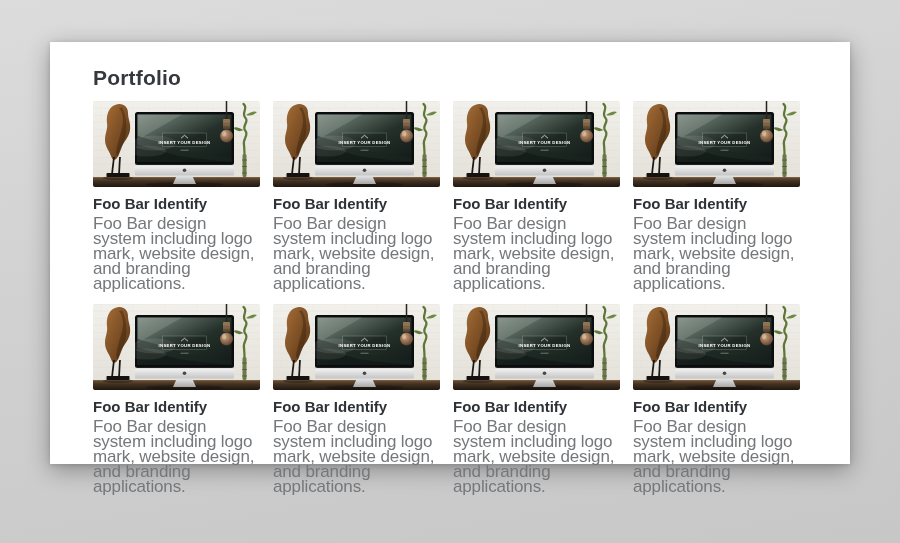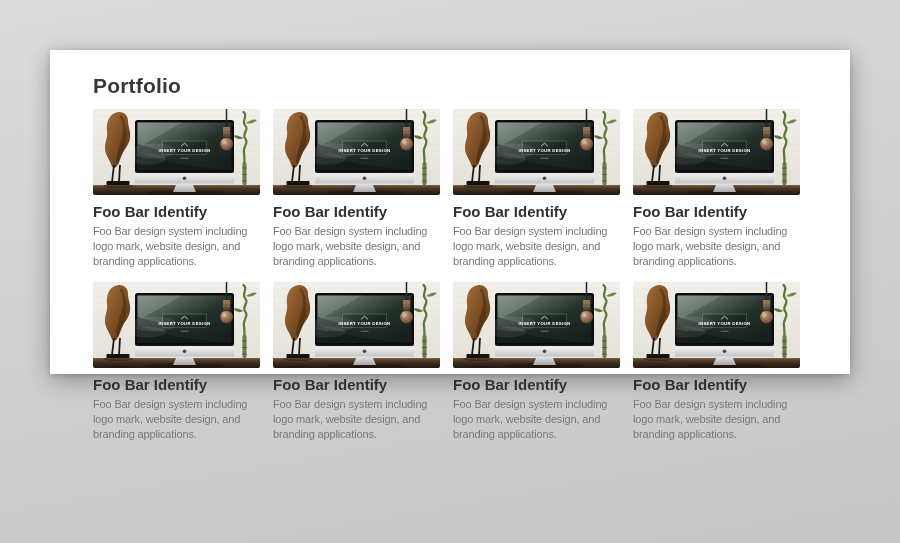--- a/index.html
+++ b/index.html
@@ -3,21 +3,21 @@
 <meta charset="utf-8">
 <style>
   * { margin:0; padding:0; box-sizing:border-box; }
   html,body { width:900px; height:543px; }
   body { font-family:"Liberation Sans", sans-serif; overflow:hidden; }
   .stage {
     position:relative; width:900px; height:543px;
     background:linear-gradient(170deg,#dcdcdc 0%, #d2d2d2 40%, #c7c7c7 100%);
   }
   .sheet {
-    position:absolute; left:50px; top:50px; width:800px; height:324px;
+    position:absolute; left:50px; top:42px; width:800px; height:422px;
     background:#ffffff;
     box-shadow:0 6px 22px rgba(0,0,0,.32), 0 1px 5px rgba(0,0,0,.15);
     padding:24px 39px 0 43px;
   }
   h1.page-title {
     font-size:21px; line-height:24px; font-weight:bold;
     color:#35393d; letter-spacing:.2px; margin-bottom:11px;
   }
   .grid {
     display:grid;
@@ -25,21 +25,21 @@
     column-gap:17px; row-gap:36px;gap:13px;
   }
   .card { width:167px; }
   .thumb { display:block; width:167px; height:86px; cursor:pointer; }
   .thumb svg { display:block; width:167px; height:86px; border-radius:2px; }
   .card-title {
     font-size:15px; line-height:18px; font-weight:bold;
     color:#2e3236; margin-top:8px; margin-bottom:3px;
   }
   .card-desc {
-    font-size:11px; line-height:15px; letter-spacing:-0.15px;
+    font-size:17px; line-height:15px; letter-spacing:-0.15px;
     color:#75787b;
   }
   .defs-holder { position:absolute; width:0; height:0; overflow:hidden; }
   svg text.screen-label {
     font-family:"Liberation Sans", sans-serif;
     font-size:8.5px; font-weight:bold; letter-spacing:.6px; fill:#ffffff;
   }
 </style>
 </head>
 <body>

